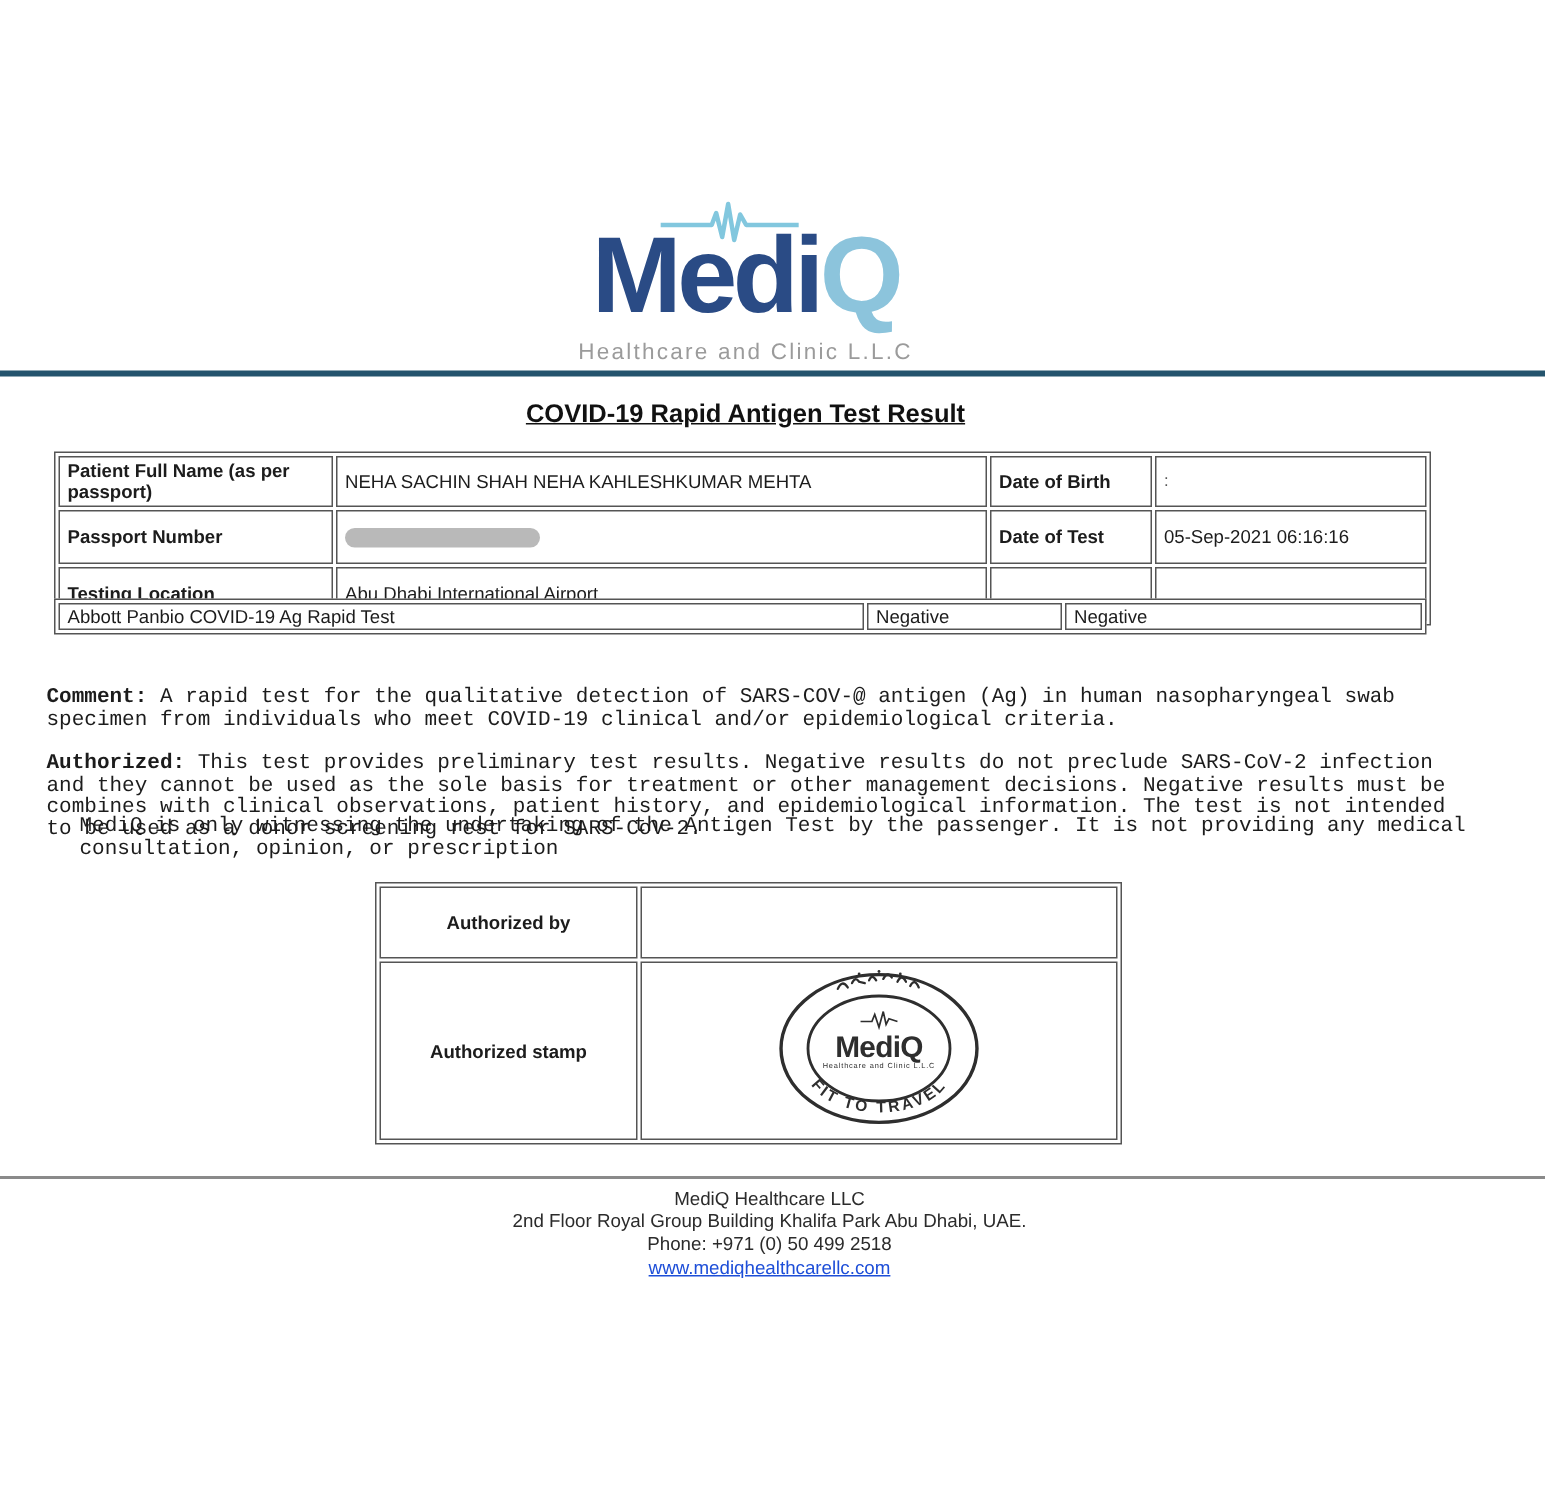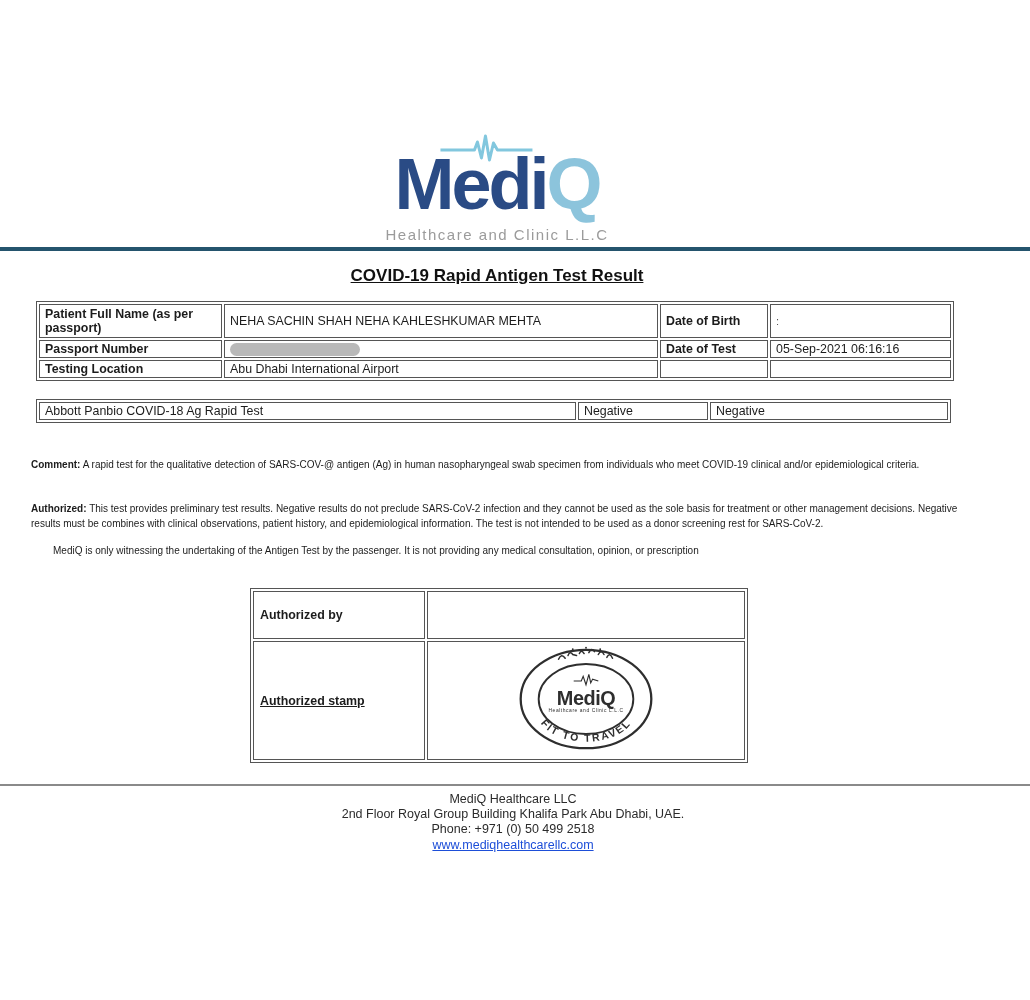--- a/index.html
+++ b/index.html
@@ -21,44 +21,44 @@
   .doc-title { top:266px; left:497px; transform:translateX(-50%); font-size:17px; font-weight:bold;
     text-decoration:underline; color:#111; white-space:nowrap; }
 
   
   table { border-collapse:separate; border-spacing:2px; border:1px solid #555; background:#fff; }
   td, th { border:1px solid #555; font-size:12.4px; padding:1px 5px; vertical-align:middle;
     text-align:left; color:#1c1c1c; }
   .lbl { font-weight:bold; }
 
   .patient-table { top:301px; left:36px; }
-  .patient-table td { height:18px; }
+  .patient-table td { height:36px; }
   .patient-table tr.tall td { height:34px;margin-top:12px; }
   .c1 { width:183px; } .c2 { width:434px; } .c3 { width:108px; } .c4 { width:181px; }
 
   .redaction { width:130px; height:13px; background:#b9b9b9; border-radius:7px; }
   .dob-val { color:#555; font-size:11px; }
 
   .result-table { top:399px; left:36px; }
   .result-table td, .result-table th { height:17px; }
   .r1 { width:537px; } .r2 { width:130px; } .r3 { width:238px; }
 
   
-  .para { left:31px; width:940px; font-size:10px; line-height:14.6px; color:#1c1c1c; }
+  .para { left:31px; width:940px; font-size:14px; line-height:14.6px; color:#1c1c1c;font-family:Liberation Mono, monospace; }
   .para b { font-weight:bold; }
   .comment-para { top:458px; }
   .disclaimer-para { top:502px; }
   .witness-note { top:544px;margin-left:22px; }
 
   
   .auth-table { top:588px; left:250px; }
-  .auth-table td { padding:2px 6px; }
+  .auth-table td { padding:2px 6px;text-align:center; }
   .a1 { width:172px; } .a2 { width:318px; }
   .auth-row1 td { height:48px; }
-  .auth-row2 td { height:116px;text-decoration:underline; }
+  .auth-row2 td { height:116px; }
   .stamp-cell { text-align:center; vertical-align:middle; }
 
   
   .footer { top:792px; left:0; width:994px; text-align:center; font-size:12.5px; line-height:15.2px; color:#2b2b2b;margin-left:16px; }
   .footer a { color:#1d4ed8; text-decoration:underline; }
 </style>
 </head>
 <body>
 
 <div class="abs logo-block">
@@ -95,21 +95,21 @@
     <td class="c2">Abu Dhabi International Airport</td>
     <td class="c3"></td>
     <td class="c4"></td>
   </tr>
 </tbody>
   </table>
 
 <table class="abs result-table">
   <tbody>
   <tr>
-    <td class="r1">Abbott Panbio COVID-18 Ag Rapid Test</td>
+    <td class="r1">Abbott Panbio COVID-19 Ag Rapid Test</td>
     <td class="r2">Negative</td>
     <td class="r3">Negative</td>
   </tr>
 </tbody>
   </table>
 
 <div class="abs para comment-para">
   <b>Comment:</b>
   <span>A rapid test for the qualitative detection of SARS-COV-@ antigen (Ag) in human nasopharyngeal swab specimen from individuals who meet COVID-19 clinical and/or epidemiological criteria.</span>
 </div>

